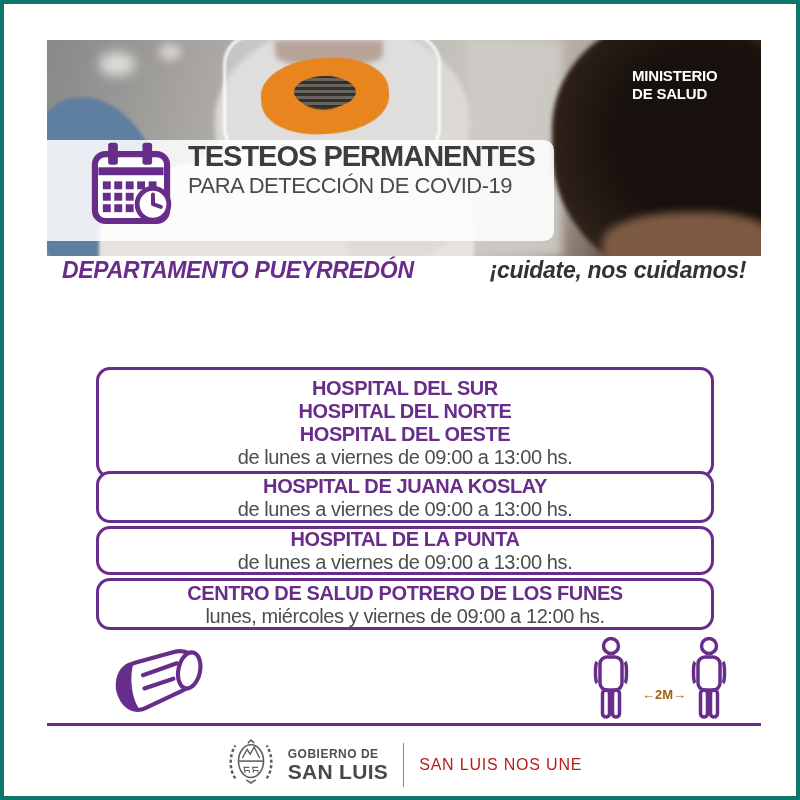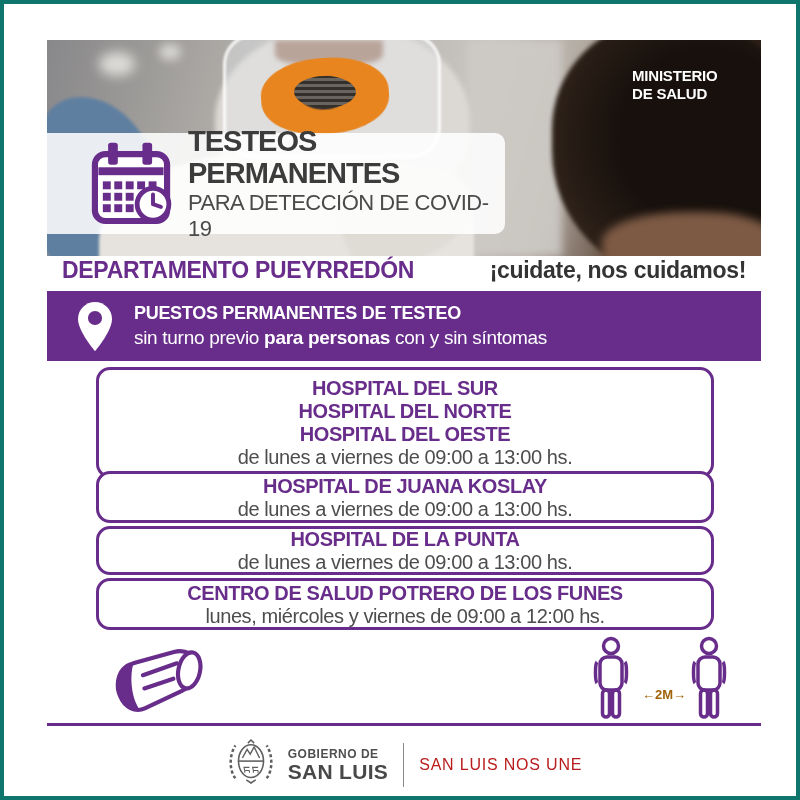--- a/index.html
+++ b/index.html
@@ -30,29 +30,29 @@
     background:radial-gradient(ellipse at 50% 46%, #3a3430 0 27%, #e8851f 30% 72%, #c96a14 100%); filter:blur(.6px); }
   .ph-grill { left:247px; top:36px; width:62px; height:32px; border-radius:50%;
     background:repeating-linear-gradient(0deg,#33302c 0 3px,#6a645e 3px 6px); filter:blur(.6px); }
   .ph-glove { left:292px; top:128px; width:135px; height:92px; background:#dfdbd5; border-radius:40% 60% 50% 30%; transform:rotate(-24deg); filter:blur(2px); }
 
   
   .ministry { position:absolute; left:628px; top:63px; z-index:6; color:#fff; font-weight:700;
     font-size:15px; line-height:18px; letter-spacing:-0.2px; }
 
   
-  .title-banner { position:absolute; left:43px; top:129px; width:458px; height:101px; z-index:5;
-    background:rgba(255,255,255,.87); border-radius:0 10px 10px 0; display:flex; align-items:center; }
+  .title-banner { position:absolute; left:43px; top:136px; width:507px; height:101px; z-index:5;
+    background:rgba(255,255,255,.87); border-radius:0 10px 10px 0; display:flex; }
   .cal-wrap { width:88px; height:88px; margin-left:40px; flex:0 0 auto; }
   .title-text { margin-left:13px; }
   .title-main { font-size:29px; font-weight:700; color:#3c3c3c; letter-spacing:-1px; line-height:32px; }
   .title-sub { font-size:22px; font-weight:400; color:#4a4a4a; letter-spacing:-0.5px; line-height:26px; margin-top:1px; }
 
   
-  .dept-row { position:absolute; left:58px; top:253px; width:684px; display:flex; justify-content:space-between; align-items:center; }
+  .dept-row { position:absolute; left:58px; top:253px; width:684px; display:flex; justify-content:space-between; align-items:center;font-style:italic; }
   .dept-name { color:#682d8b; font-weight:700; font-size:23px; letter-spacing:-0.3px; }
   .dept-slogan { color:#333333; font-weight:700; font-size:23px; letter-spacing:-0.3px; }
 
   
   .purple-banner { position:absolute; left:43px; top:287px; width:714px; height:70px; background:#682d8b;
     display:flex; align-items:center; color:#ffffff; }
   .pin-wrap { width:38px; height:51px; margin-left:29px; flex:0 0 auto; }
   .pb-text { margin-left:20px; }
   .pb-title { font-size:18px; font-weight:700; letter-spacing:-0.3px; line-height:21px; }
   .pb-sub { font-size:19px; font-weight:400; letter-spacing:-0.3px; line-height:24px; margin-top:2px; }
@@ -143,32 +143,20 @@
       <div class="title-main">TESTEOS PERMANENTES</div>
       <div class="title-sub">PARA DETECCIÓN DE COVID-19</div>
     </div>
   </div>
 
   <div class="dept-row">
     <div class="dept-name">DEPARTAMENTO PUEYRREDÓN</div>
     <div class="dept-slogan">¡cuidate, nos cuidamos!</div>
   </div>
 
-  <div class="purple-banner">
-    <div class="pin-wrap">
-      <svg viewBox="0 0 40 54" width="38" height="51">
-        <path d="M20 1 C10 1 2 9 2 19 C2 32 20 53 20 53 C20 53 38 32 38 19 C38 9 30 1 20 1 Z" fill="#ffffff"></path>
-        <circle cx="20" cy="18" r="7.5" fill="#682d8b"></circle>
-      </svg>
-    </div>
-    <div class="pb-text">
-      <div class="pb-title">PUESTOS PERMANENTES DE TESTEO</div>
-      <div class="pb-sub"><span>sin turno previo </span><b>para personas</b><span> con y sin síntomas</span></div>
-    </div>
-  </div>
 
   <div class="loc-box b1">
     <div class="loc-name">HOSPITAL DEL SUR</div>
     <div class="loc-name">HOSPITAL DEL NORTE</div>
     <div class="loc-name">HOSPITAL DEL OESTE</div>
     <div class="loc-sched">de lunes a viernes de 09:00 a 13:00 hs.</div>
   </div>
   <div class="loc-box b2">
     <div class="loc-name">HOSPITAL DE JUANA KOSLAY</div>
     <div class="loc-sched">de lunes a viernes de 09:00 a 13:00 hs.</div>

